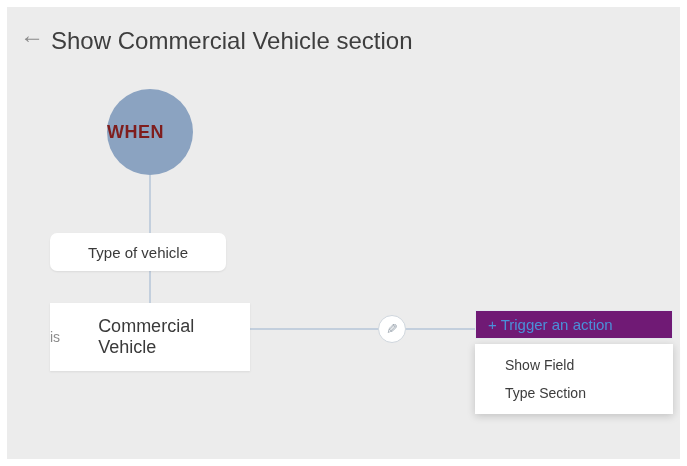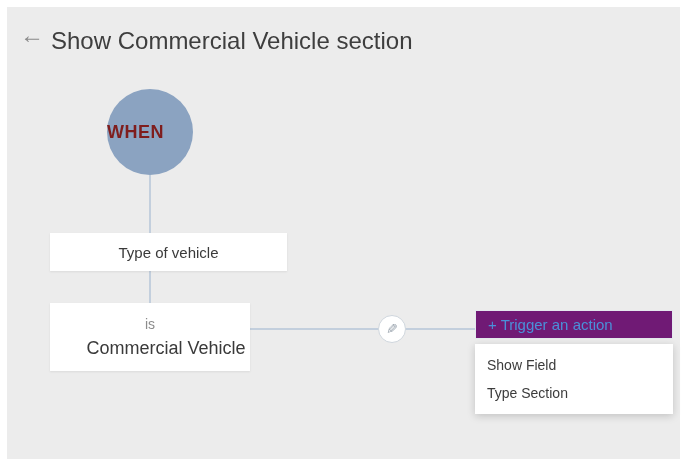--- a/index.html
+++ b/index.html
@@ -62,37 +62,38 @@
   .vline-2 { left: 142px; top: 264px; height: 32px; }
   .hline {
     position: absolute;
     height: 2px;
     background: #c3cfdd;
     left: 241px; top: 321px; width: 228px;
   }
   .field-box {
     position: absolute;
     left: 43px; top: 226px;
-    width: 237px; height: 38px;
+    width: 176px; height: 38px;
     background: #ffffff;
     box-shadow: 0 1px 2px rgba(0,0,0,0.08);
     display: flex;
     align-items: center;
     justify-content: center;
     font-size: 15px;
     color: #3a3a3a;
+    border-radius: 7px;
   }
   .condition-box {
     position: absolute;
     left: 43px; top: 296px;
     width: 200px; height: 68px;
     background: #ffffff;
     box-shadow: 0 1px 2px rgba(0,0,0,0.08);
     display: flex;
-    flex-direction: column;
+    flex-direction: row;
     align-items: center;
     justify-content: center;
     gap: 6px;
   }
   .condition-operator {
     font-size: 14px;
     color: #8c8c8c;
   }
   .condition-value {
     font-size: 18px;
@@ -138,21 +139,21 @@
     left: 468px; top: 337px;
     width: 198px;
     background: #ffffff;
     box-shadow: 0 2px 8px rgba(0,0,0,0.18);
     padding: 7px 0;
   }
   .action-menu-item {
     height: 28px;
     display: flex;
     align-items: center;
-    padding-left: 12px;
+    padding-left: 30px;
     font-size: 14px;
     color: #3c3c3c;
     cursor: pointer;
   }
 </style>
 </head>
 <body>
 
 <div class="screen">
   <div class="canvas">

